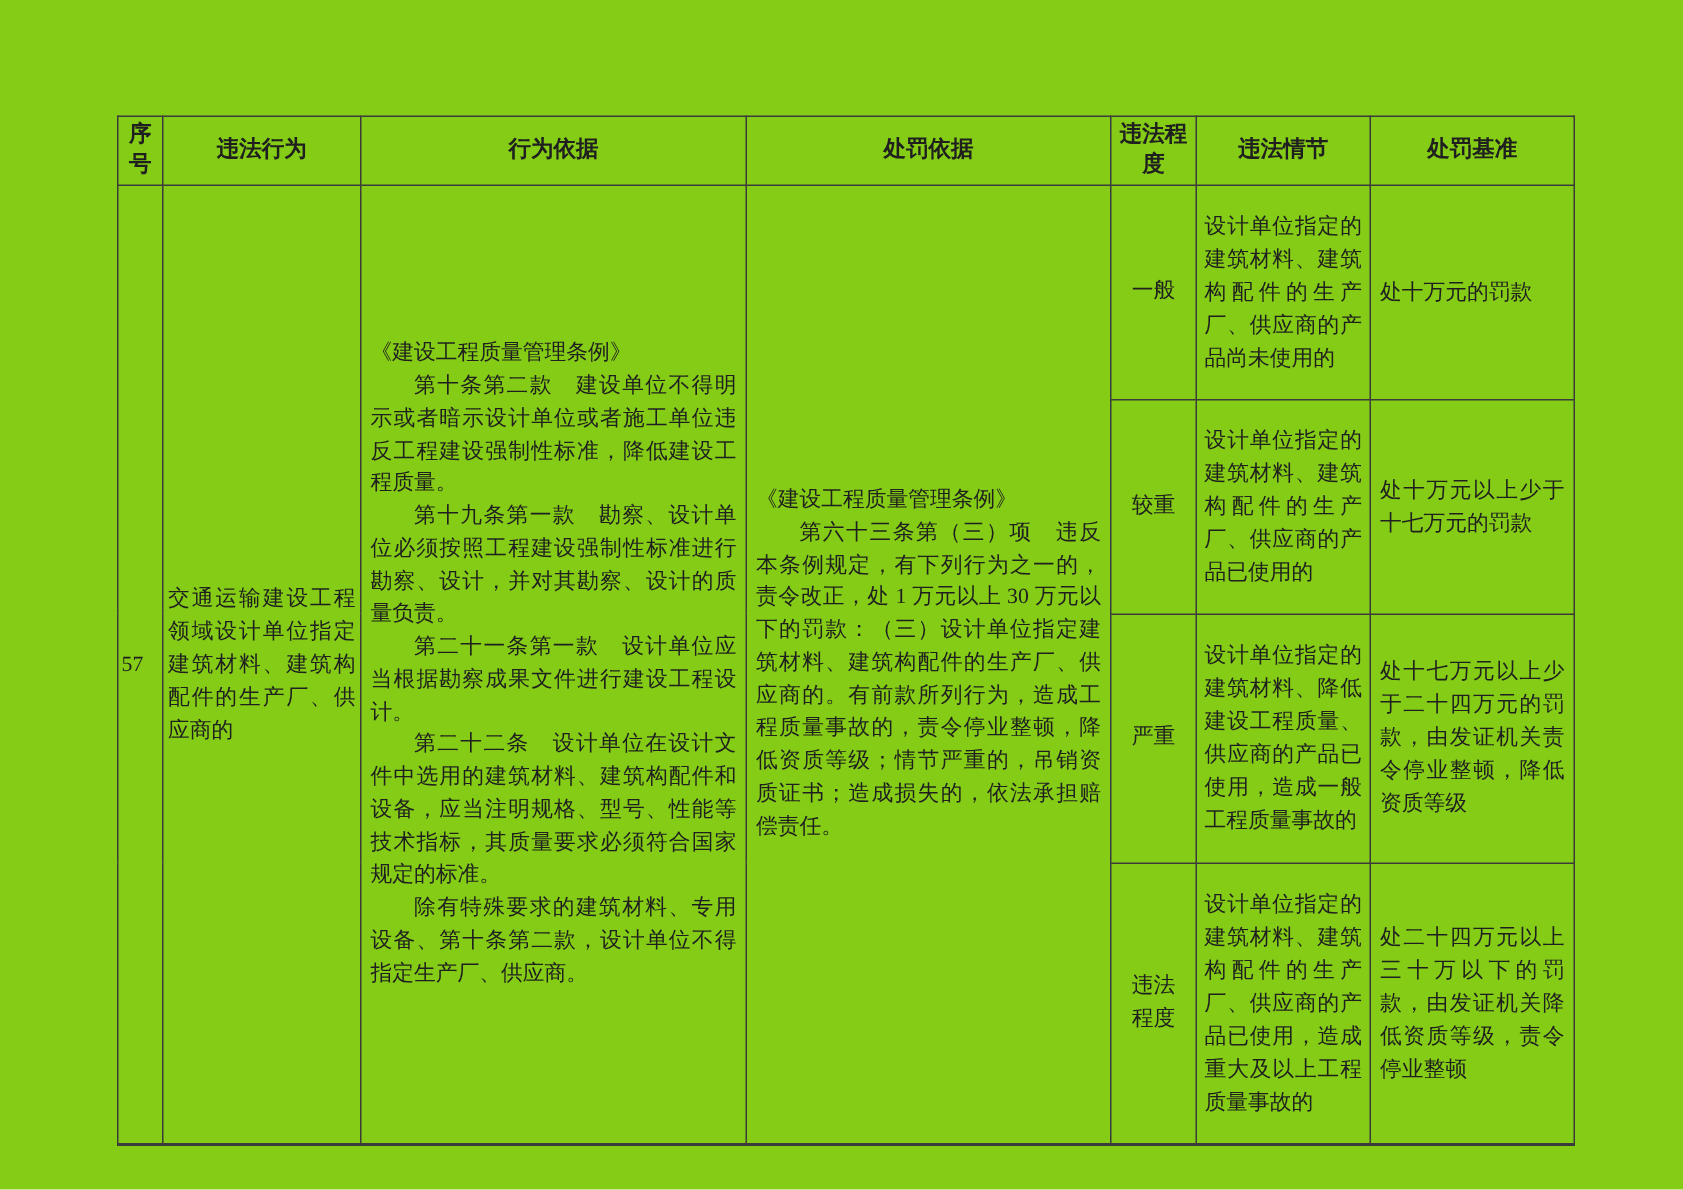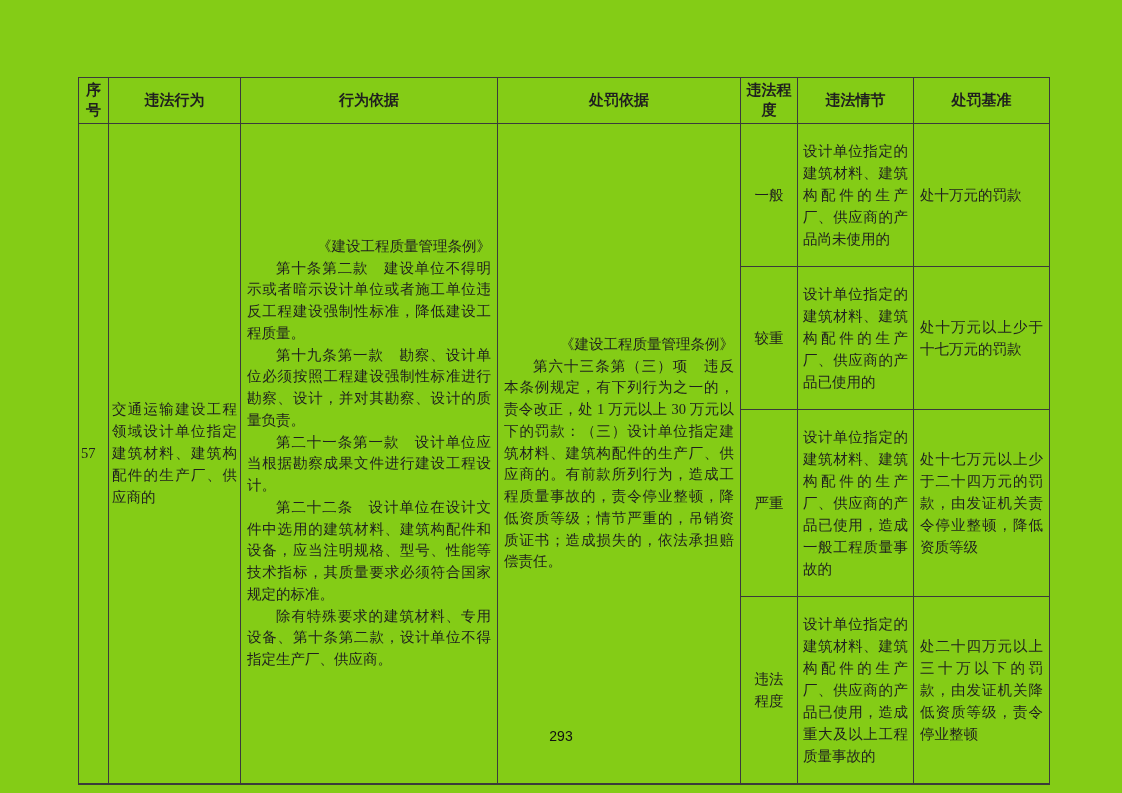--- a/index.html
+++ b/index.html
@@ -55,26 +55,27 @@
   }
   .cell-law p {
     margin: 0;
     text-indent: 2em;
     text-align: justify;
     text-justify: inter-ideograph;
     line-height: 1.5;
   }
   .cell-law p.law-title {
     text-indent: 0;
-    text-align: right;
+    text-align: left;
   }
   .cell-degree {
     text-align: center;
     padding: 0 8px;
     line-height: 1.6;
+    font-family: Liberation Mono, monospace;
   }
   .cell-circumstance {
     padding: 16px 5px;
     text-align: justify;
     text-justify: inter-ideograph;
     line-height: 1.72;
   }
   .cell-benchmark {
     padding: 0 6px;
     text-align: justify;
@@ -141,27 +142,26 @@
     </tr>
 
     <tr style="height:130px">
       <td class="cell-degree">较重</td>
       <td class="cell-circumstance">设计单位指定的建筑材料、建筑构配件的生产厂、供应商的产品已使用的</td>
       <td class="cell-benchmark">处十万元以上少于十七万元的罚款</td>
     </tr>
 
     <tr style="height:166px">
       <td class="cell-degree">严重</td>
-      <td class="cell-circumstance">设计单位指定的建筑材料、建筑构配件的生产厂、供应商的产品已使用，造成一般工程质量事故的</td>
+      <td class="cell-circumstance">设计单位指定的建筑材料、降低建设工程质量、供应商的产品已使用，造成一般工程质量事故的</td>
       <td class="cell-benchmark">处十七万元以上少于二十四万元的罚款，由发证机关责令停业整顿，降低资质等级</td>
     </tr>
 
     <tr style="height:160px">
       <td class="cell-degree">违法程度</td>
       <td class="cell-circumstance">设计单位指定的建筑材料、建筑构配件的生产厂、供应商的产品已使用，造成重大及以上工程质量事故的</td>
       <td class="cell-benchmark">处二十四万元以上三十万以下的罚款，由发证机关降低资质等级，责令停业整顿</td>
     </tr>
   </tbody>
     </table>
 
-  <div class="page-number">293</div>
 
 </div>
 
 </body></html>

